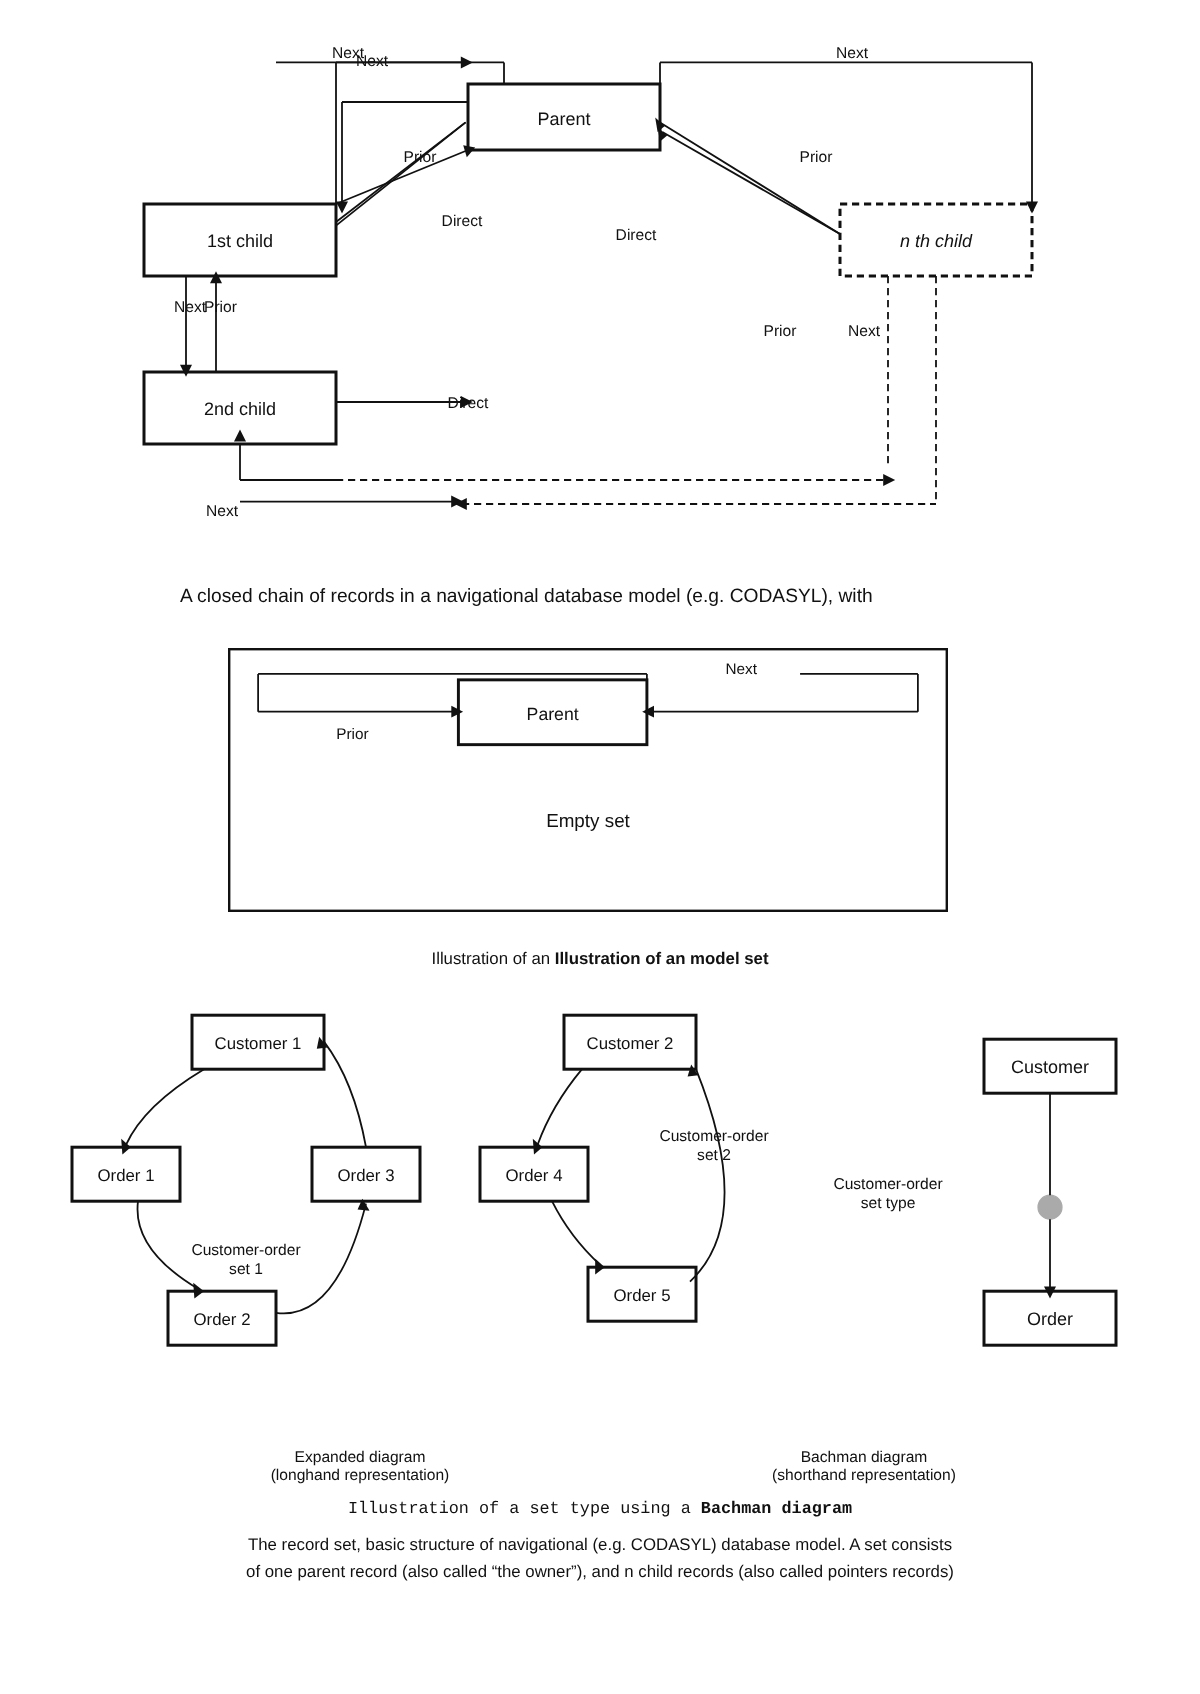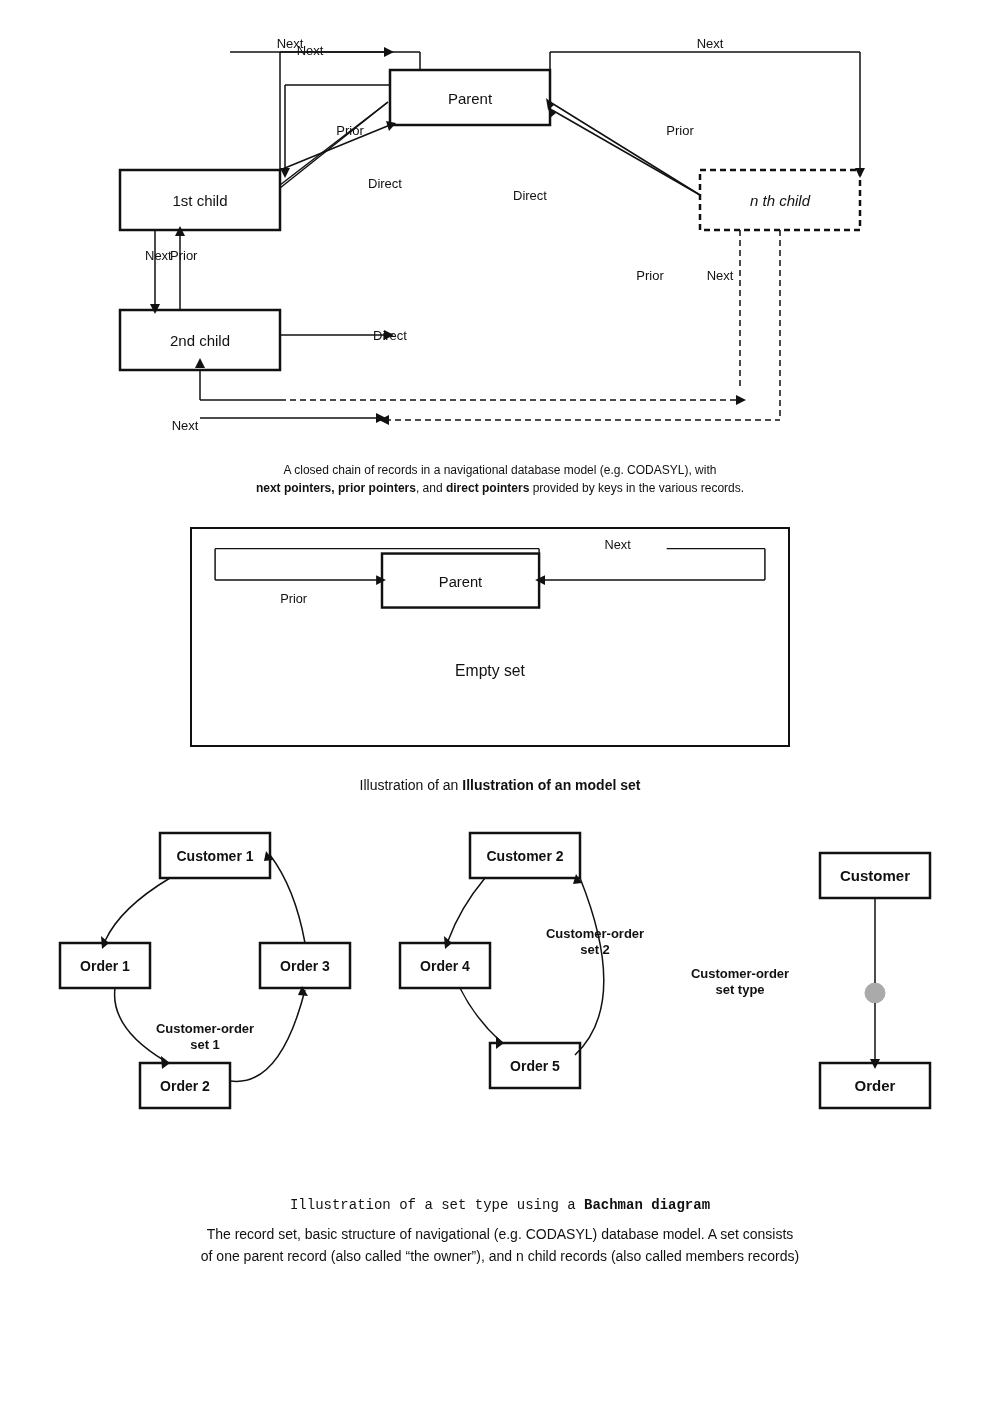--- a/index.html
+++ b/index.html
@@ -18,24 +18,24 @@
 
     
     .diagram1 {
       position: relative;
       width: 920px;
       height: 430px;
       margin: 0 auto;
     }
     
     .caption {
-      text-align: center;
-      margin: 1px auto;
+      text-align: left;
+      margin: 26px auto;
       width: 700px;
-      font-size: 12px;
+      font-size: 16px;
       line-height: 1.5;
     }
 
     
     .diagram2-wrap {
       margin: 30px auto;
       width: 620px;
     }
     .diagram2 {
       position: relative;
@@ -44,21 +44,20 @@
       border: 2px solid #111;
       background: #fff;
     }
 
     
     .diagram3 {
       margin: 30px auto 10px;
       width: 920px;
       position: relative;
       height: 360px;
-      font-weight: bold;
     }
 
     .caption2 {
       text-align: center;
       margin: 8px auto;
       width: 700px;
       font-size: 14px;
     }
     .caption3 {
       text-align: center;
@@ -181,21 +180,20 @@
       <polygon points="336,383 346,388 336,393" fill="#111"></polygon>
 
       <line x1="740" y1="360" x2="740" y2="390" stroke="#111" stroke-width="1.5" stroke-dasharray="6,4"></line>
       <line x1="345" y1="390" x2="740" y2="390" stroke="#111" stroke-width="1.5" stroke-dasharray="6,4"></line>
       <polygon points="349,385 339,390 349,395" fill="#111"></polygon>
     </svg>
   </div>
 
   <div class="caption">
     <span>A closed chain of records in a navigational database model (e.g. CODASYL), with</span><br>
-    <span><span></span><strong>next pointers, prior pointers</strong>, and <strong>direct pointers</strong> provided by keys in the various records.</span>
   </div>
 
   <div class="diagram2-wrap">
     <div class="diagram2">
       <svg viewBox="0 0 600 220" xmlns="http://www.w3.org/2000/svg" style="position:absolute;top:0;left:0;width:100%;height:100%;">
 
         <rect x="190" y="25" width="160" height="55" fill="white" stroke="#111" stroke-width="2.5"></rect>
         <text x="270" y="59" text-anchor="middle" font-size="15" fill="#111">Parent</text>
 
         <text x="430" y="20" text-anchor="middle" font-size="13" fill="#111">Next</text>
@@ -282,23 +280,33 @@
       <line x1="835" y1="75" x2="835" y2="160" stroke="#111" stroke-width="1.5"></line>
       <line x1="835" y1="180" x2="835" y2="240" stroke="#111" stroke-width="1.5"></line>
       <polygon points="830,236 840,236 835,246" fill="#111"></polygon>
 
       <text x="700" y="155" text-anchor="middle" font-size="13" fill="#111">Customer-order</text>
       <text x="700" y="171" text-anchor="middle" font-size="13" fill="#111">set type</text>
 
     </svg>
   </div>
 
+  <div style="display:flex; width:920px; margin: 0 auto; justify-content: space-around; font-size:13px; text-align:center;">
+    <div style="width:200px; margin-left: 50px;">
+      <span>Expanded diagram</span><br>
+      <span>(longhand representation)</span>
+    </div>
+    <div style="width:200px; margin-right: 30px;">
+      <span>Bachman diagram</span><br>
+      <span>(shorthand representation)</span>
+    </div>
+  </div>
 
   <div class="caption3" style="margin-top:14px;font-family:Liberation Mono, monospace;">
     Illustration of a set type using a <strong>Bachman diagram</strong>
   </div>
 
   <div class="bottom-text" style="margin-top:4px;">
     <span>The record set, basic structure of navigational (e.g. CODASYL) database model. A set consists</span><br>
-    <span>of one parent record (also called “the owner”), and n child records (also called members records)</span>
+    <span>of one parent record (also called “the owner”), and n child records (also called pointers records)</span>
   </div>
 
 </div>
 
 </body></html>

